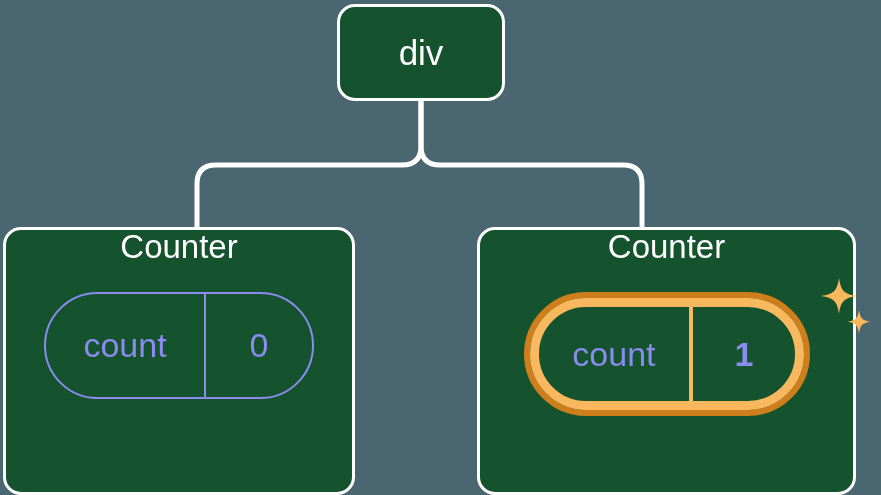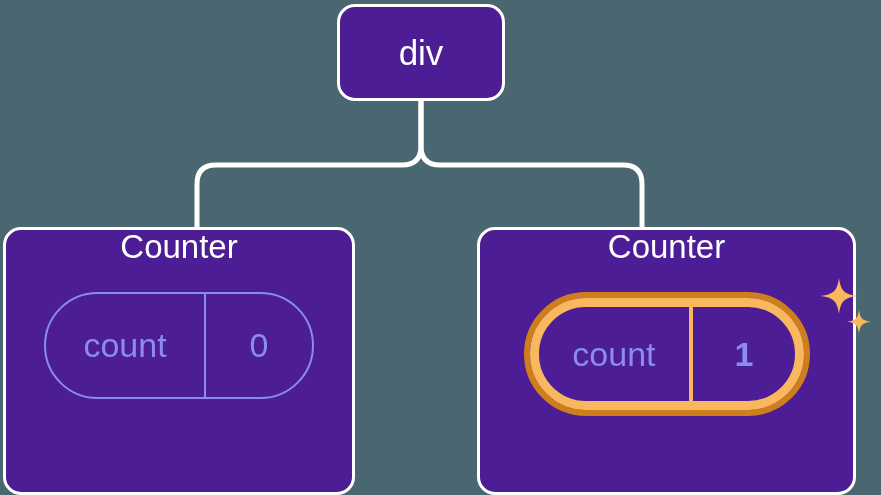--- a/index.html
+++ b/index.html
@@ -24,21 +24,21 @@
     left: 0;
     top: 0;
     width: 881px;
     height: 495px;
     pointer-events: none;
   }
 
   
   .node {
     position: absolute;
-    background: #4c1d95;
+    background: #14532d;
     border: 3px solid #ffffff;
     border-radius: 18px;
     box-sizing: border-box;
   }
   .node-root {
     left: 337px;
     top: 4px;
     width: 168px;
     height: 97px;
     display: flex;

